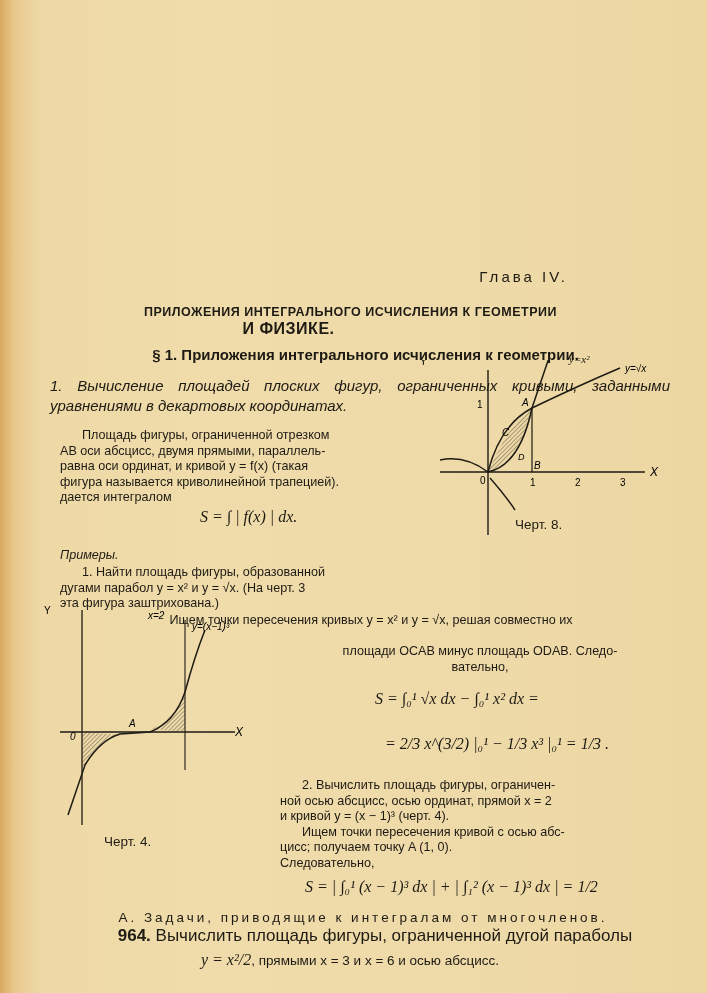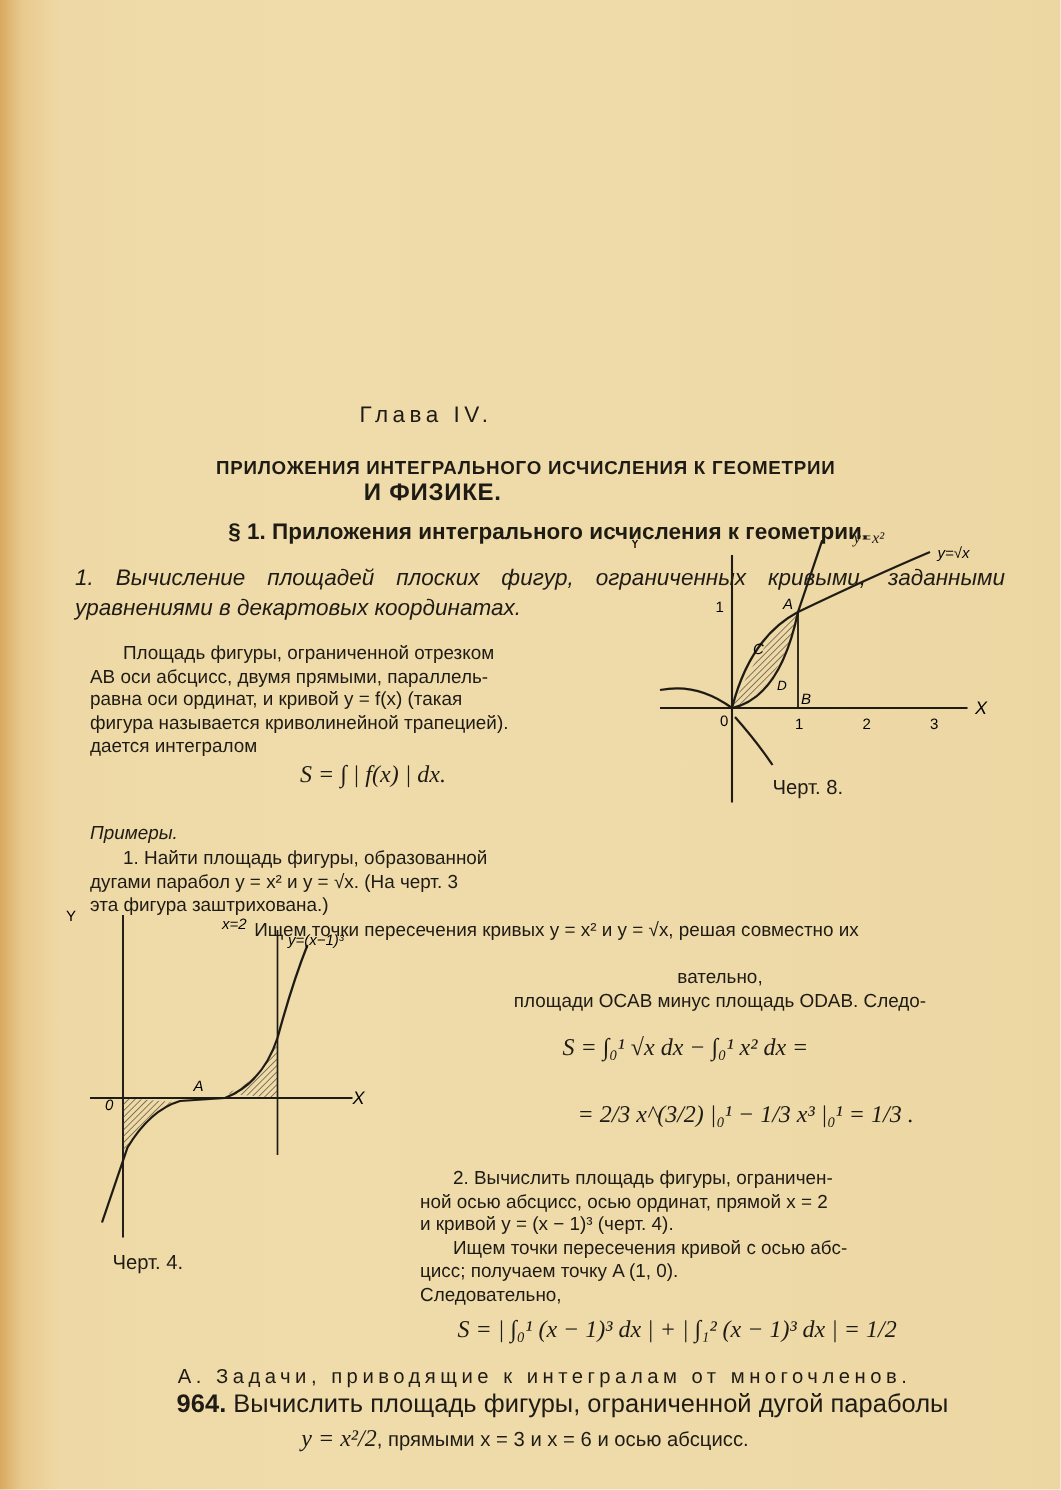--- a/index.html
+++ b/index.html
@@ -3,21 +3,21 @@
 <meta charset="utf-8">
 <style>
   html, body { margin:0; padding:0; }
   body {
     width:707px; height:993px; overflow:hidden; position:relative;
     background: linear-gradient(90deg, #d9a85e 0px, #e8c98c 14px, #eed9a6 40px, #efdcaa 200px, #eedaa8 500px, #ecd6a2 707px);
     font-family: "Liberation Serif", "DejaVu Serif", serif;
     color:#1e1a14;
   }
   .abs { position:absolute; }
-  .chapter { top:268px; left:0; width:568px; text-align:center; font-size:15px; letter-spacing:3px; font-family:"Liberation Sans", sans-serif; }
+  .chapter { top:268px; left:0; width:568px; text-align:right; font-size:15px; letter-spacing:3px; font-family:"Liberation Sans", sans-serif; }
   .title1 { top:305px; left:0; width:701px; text-align:center; font-size:12.5px; font-weight:bold; letter-spacing:0.5px; font-family:"Liberation Sans", sans-serif; }
   .title2 { top:320px; left:0; width:577px; text-align:center; font-size:16px; font-weight:bold; letter-spacing:0.5px; font-family:"Liberation Sans", sans-serif; }
   .section { top:346px; left:0; width:707px; text-align:center; font-size:15px; font-weight:bold; font-family:"Liberation Sans", sans-serif;padding-left:12px; }
   .p { font-family:"Liberation Sans", sans-serif; font-size:12.6px; line-height:15.5px;text-align:center; }
   .it { font-style:italic; }
   .sub1 { top:376px; left:50px; width:620px; font-size:15px; line-height:20px; font-family:"Liberation Sans", sans-serif; }
   .math { font-family:"Liberation Serif", serif; font-size:16px; }
   .caption { font-family:"Liberation Sans", sans-serif; font-size:13.5px; }
   .j { text-align:justify; }
   .sp { letter-spacing:3px; }
@@ -47,22 +47,22 @@
 <div class="abs p j" style="top:565px;left:60px;width:330px;">
   <div style="text-indent:22px">1. Найти площадь фигуры, образованной</div>
   <div>дугами парабол y = x² и y = √x. (На черт. 3</div>
   <div>эта фигура заштрихована.)</div>
 </div>
 
 <div class="abs p" style="top:613px;left:50px;width:620px;">
   <div style="text-indent:22px">Ищем точки пересечения кривых y = x² и y = √x, решая совместно их</div>
 </div>
 <div class="abs p" style="top:644px;left:290px;width:380px;">
+  <div>площади OCAB минус площадь ODAB. Следо-</div>
   <div>вательно,</div>
-  <div>площади OCAB минус площадь ODAB. Следо-</div>
 </div>
 
 <div class="abs math it" style="top:690px;left:375px;">S = ∫₀¹ √x dx − ∫₀¹ x² dx =</div>
 <div class="abs math it" style="top:735px;left:385px;">= 2/3 x^(3/2) |₀¹ − 1/3 x³ |₀¹ = 1/3 .</div>
 
 <div class="abs p j" style="top:778px;left:280px;width:390px;">
   <div style="text-indent:22px">2. Вычислить площадь фигуры, ограничен-</div>
   <div>ной осью абсцисс, осью ординат, прямой x = 2</div>
   <div>и кривой y = (x − 1)³ (черт. 4).</div>
   <div style="text-indent:22px">Ищем точки пересечения кривой с осью абс-</div>
@@ -122,13 +122,13 @@
   <path d="M42,132 L42,170 Q55,140 80,135 L42,132 Z" fill="url(#hatch2)"></path>
   <path d="M110,129 Q135,122 145,92 L145,132 Z" fill="url(#hatch2)"></path>
   <path d="M28,215 Q40,180 45,165 Q60,140 80,134 L110,132 Q135,122 145,92 Q155,55 165,30" fill="none" stroke="#1e1a14" stroke-width="1.5"></path>
   <text x="4" y="14" font-size="10">Y</text>
   <text x="195" y="136" font-size="12" font-style="italic">X</text>
   <text x="30" y="140" font-size="10" font-style="italic">0</text>
   <text x="89" y="127" font-size="10" font-style="italic">A</text>
   <text x="108" y="19" font-size="10" font-style="italic">x=2</text>
   <text x="152" y="30" font-size="10" font-style="italic">y=(x−1)³</text>
 </svg>
-<div class="abs caption" style="top:834px;left:75px;text-align:right;">Черт. 4.</div>
+<div class="abs caption" style="top:834px;left:104px;text-align:right;">Черт. 4.</div>
 
 </body></html>

